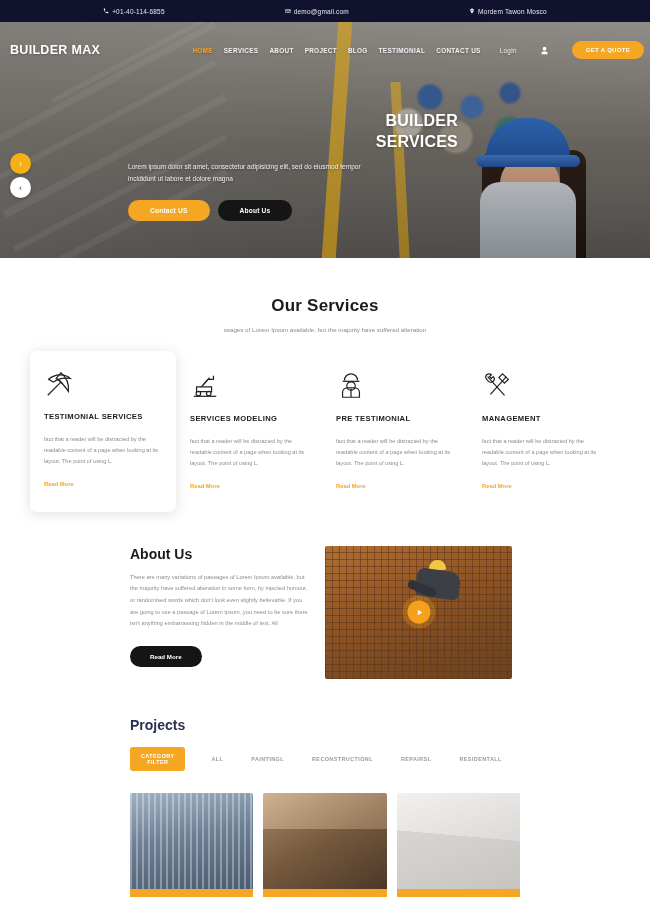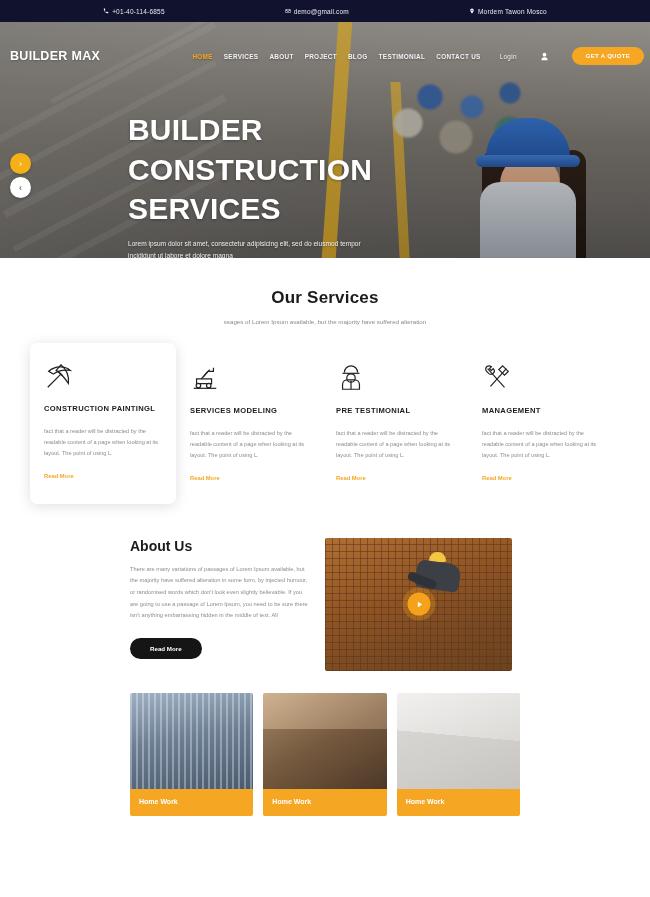--- a/index.html
+++ b/index.html
@@ -78,22 +78,22 @@
   .hair-l { right: 118px; }
   .hair-r { right: 40px; }
   .body-w {
     position: absolute; right: 50px; bottom: 0; width: 96px; height: 76px;
     background: linear-gradient(180deg,#cfd4d8,#9aa2a8); border-radius: 20px 20px 0 0;
   }
   .hero-overlay { position: absolute; inset: 0; background: rgba(40,40,45,.18); }
 
   .hero-content { position: absolute; left: 128px; top: 88px; width: 330px; z-index: 4; }
   .hero-title {
-    font-size: 30px; font-weight: 700; color: #ffffff; line-height: 1.32;
-    letter-spacing: .2px; text-shadow: 0 1px 3px rgba(0,0,0,.3);
+    font-size: 16px; font-weight: 700; color: #ffffff; line-height: 1.32;
+    letter-spacing: .2px; text-shadow: 0 1px 3px rgba(0,0,0,.3); text-align: right;
   }
   .hero-sub {
     margin-top: 9px; font-size: 6.6px; color: #f0f0f0; line-height: 1.85;
     max-width: 235px; text-shadow: 0 1px 2px rgba(0,0,0,.35);
   }
   .hero-btns { margin-top: 14px; display: flex; gap: 8px; }
   .btn {
     border: none; cursor: pointer; border-radius: 20px;
     font-size: 6.6px; font-weight: 600; letter-spacing: .2px;
     padding: 7px 22px; color: #fff;
@@ -104,21 +104,21 @@
   .car-arrow {
     position: absolute; left: 10px; width: 21px; height: 21px; border-radius: 50%;
     display: flex; align-items: center; justify-content: center;
     font-size: 9px; z-index: 6; cursor: pointer; box-shadow: 0 1px 3px rgba(0,0,0,.25);
   }
   .car-next { top: 131px; background: #f5b018; color: #fff; }
   .car-prev { top: 155px; background: #ffffff; color: #333; }
 
   
   .navbar {
-    position: absolute; top: 40px; left: 0; width: 650px; height: 32px;
+    position: absolute; top: 34px; left: 0; width: 650px; height: 32px;
     display: flex; align-items: center; z-index: 8; padding: 0 6px 0 10px;
   }
   .logo {
     font-size: 12.5px; font-weight: 700; color: #ffffff; letter-spacing: .3px;
     text-shadow: 0 1px 2px rgba(0,0,0,.25);
   }
   .nav-links {
     margin-left: auto; display: flex; align-items: center; gap: 11px;
     font-size: 6.4px; font-weight: 600; letter-spacing: .3px;
   }
@@ -127,21 +127,21 @@
   .nav-login { color: #f2f2f2; font-size: 6.4px; margin-left: 8px; text-decoration: none; font-weight: 500; }
   .user-ic { margin-left: 12px; width: 9px; height: 9px; }
   .user-ic svg { width: 9px; height: 9px; fill: #fff; display: block; }
   .quote-btn {
     margin-left: 12px; background: #f5a623; color: #fff; border: none;
     border-radius: 14px; font-size: 6px; font-weight: 700; letter-spacing: .3px;
     padding: 6px 14px; cursor: pointer;
   }
 
   
-  .services { padding-top: 30px; text-align: center; }
+  .services { padding-top: 38px; text-align: center; }
   .sec-title { font-size: 17px; font-weight: 700; color: #1b1b1b; letter-spacing: .2px; }
   .sec-sub { margin-top: 10px; font-size: 6.2px; color: #8a8a8a; }
 
   .cards { margin-top: 22px; display: flex; padding: 0 30px; gap: 0; align-items: flex-start; }
   .card { width: 146px; padding: 16px 14px 18px 14px; text-align: left; }
   .card.featured {
     background: #fff; border-radius: 7px; box-shadow: 0 2px 14px rgba(0,0,0,.13);
     padding: 18px 14px 22px 14px; margin-top: -4px;
   }
   .card-ic { height: 32px; margin-bottom: 11px; }
@@ -274,21 +274,20 @@
       <div class="hair-r"></div>
       <div class="face"></div>
       <div class="helmet"></div>
       <div class="body-w"></div>
     </div>
     <div class="hero-overlay"></div>
 
     <div class="hero-content">
       <div class="hero-title">
         <div>BUILDER</div>
-        <div>CONSTRUCTION</div>
         <div>SERVICES</div>
       </div>
       <div class="hero-sub">Lorem ipsum dolor sit amet, consectetur adipisicing elit, sed do eiusmod tempor incididunt ut labore et dolore magna</div>
       <div class="hero-btns">
         <button class="btn btn-orange">Contact US</button>
         <button class="btn btn-dark">About Us</button>
       </div>
     </div>
 
     <div class="car-arrow car-next">›</div>
@@ -323,21 +322,21 @@
 
       <div class="card featured">
         <div class="card-ic">
           <svg viewBox="0 0 32 32">
             <path d="M4 28 L18 14"></path>
             <path d="M16 12 L20 16"></path>
             <path d="M5 11 C12 5, 22 5, 28 10 C21 9, 15 10, 10 14 Z"></path>
             <path d="M18 4 C24 9, 27 16, 26 24 C22 18, 18 13, 13 10 Z"></path>
           </svg>
         </div>
-        <div class="card-title">CONSTRUCTION PAINTINGL</div>
+        <div class="card-title">TESTIMONIAL SERVICES</div>
         <div class="card-text">fact that a reader will be distracted by the readable content of a page when looking at its layout. The point of using L.</div>
         <a href="#" class="card-more">Read More</a>
       </div>
 
       <div class="card">
         <div class="card-ic">
           <svg viewBox="0 0 32 32">
             <path d="M4 27 h24"></path>
             <circle cx="9" cy="24" r="2.4"></circle>
             <circle cx="20" cy="24" r="2.4"></circle>
@@ -397,20 +396,31 @@
         <div class="arm"></div>
       </div>
       <div class="play-btn">
         <svg viewBox="0 0 24 24">
             <path d="M7 4 L20 12 L7 20 Z"></path>
           </svg>
       </div>
     </div>
   </div>
 
+  <div class="projects">
+    <div class="proj-title">Projects</div>
+    <div class="filters">
+      <button class="filter active">CATEGORY FILTER</button>
+      <button class="filter">ALL</button>
+      <button class="filter">PAINTINGL</button>
+      <button class="filter">RECONSTRUCTIONL</button>
+      <button class="filter">REPAIRSL</button>
+      <button class="filter">RESIDENTALL</button>
+    </div>
+  </div>
 
   <div class="proj-grid">
     <div class="proj-card">
       <div class="proj-img p1"></div>
       <div class="proj-body">
         <div class="proj-name">Home Work</div>
 
       </div>
     </div>
     <div class="proj-card">

